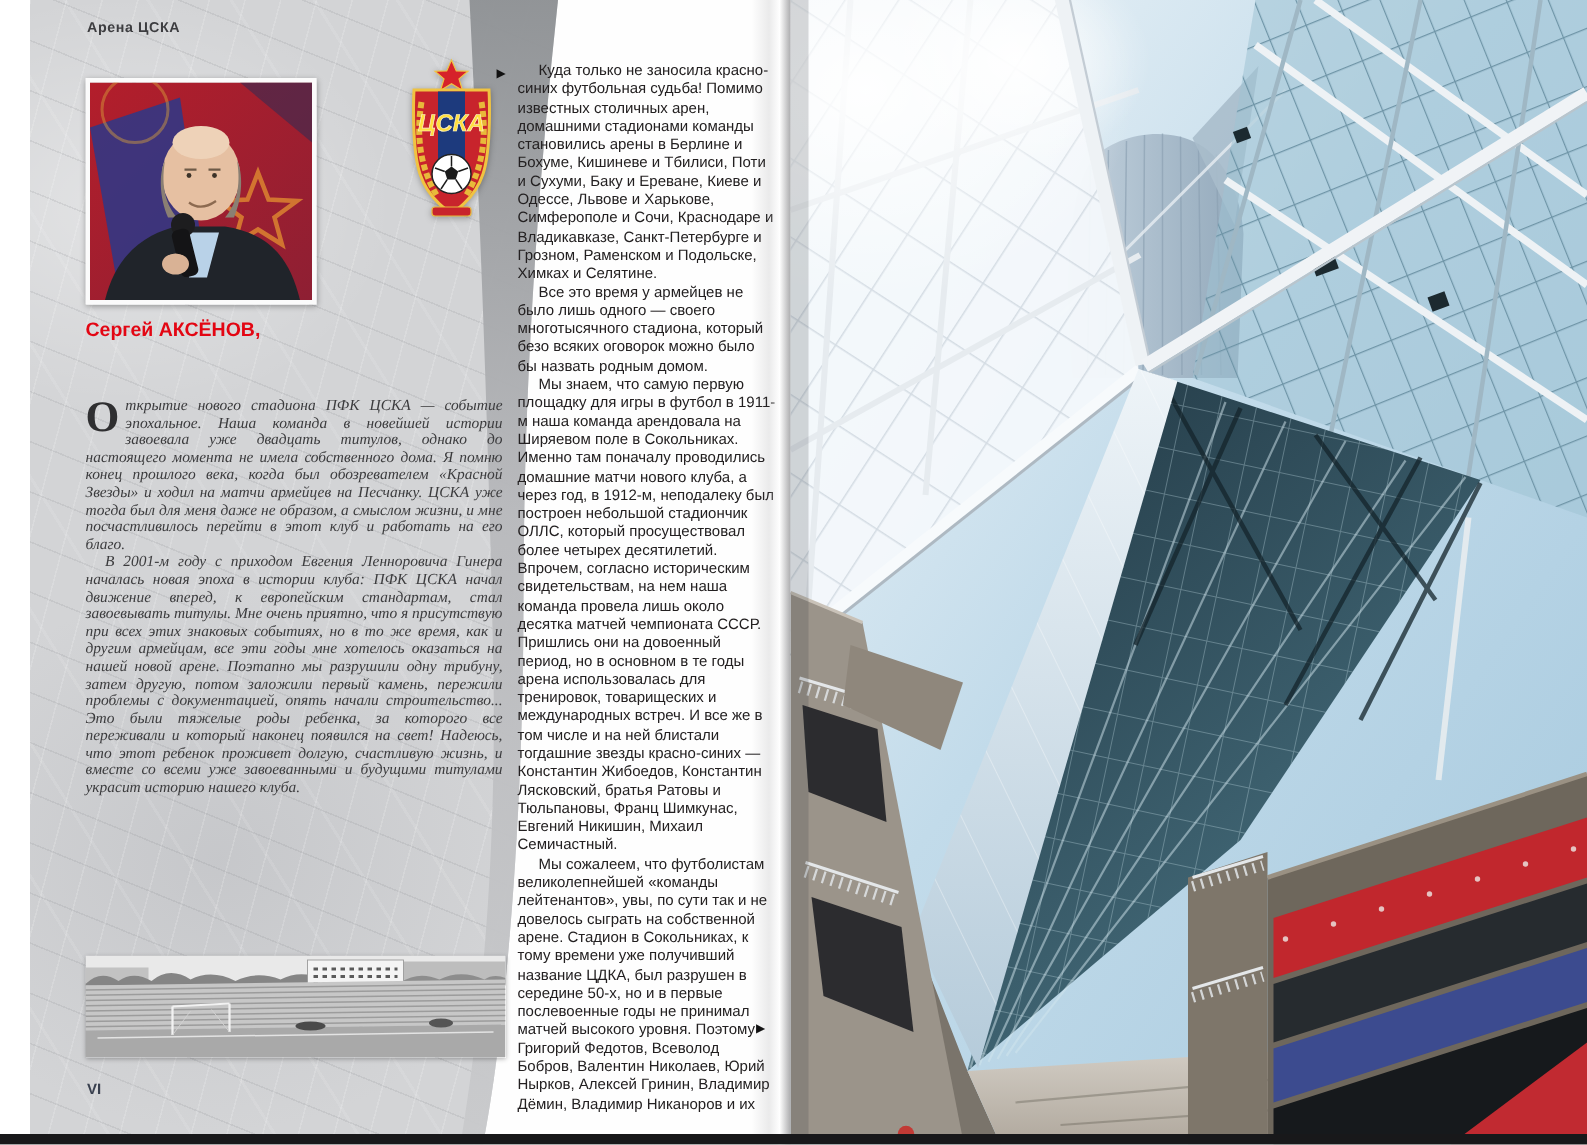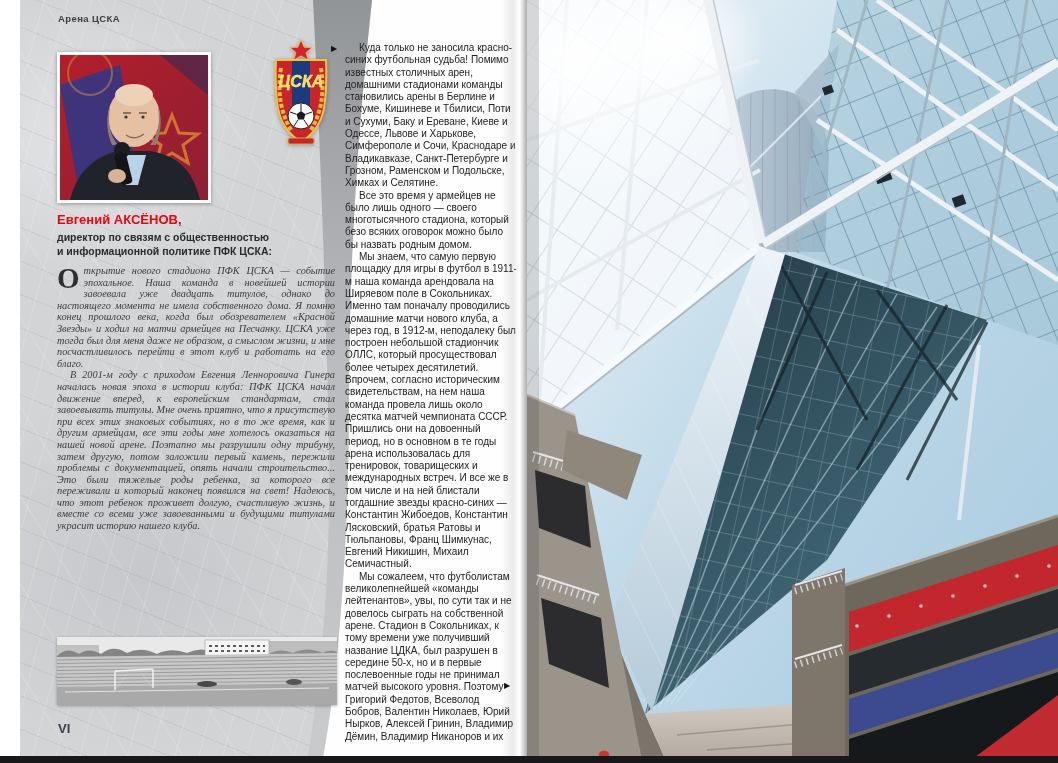--- a/index.html
+++ b/index.html
@@ -42,21 +42,21 @@
     font-size:10.3px;line-height:11.6px;color:#3b3b3d;text-align:justify;
   }
   .quote p{margin:0;text-indent:13px;}
   .quote p.lead{text-indent:0;}
   .dropcap{
     float:left;font-size:29px;line-height:24px;margin:1px 4px 0 0;
     font-style:normal;font-weight:bold;color:#2f2f31;
   }
   .bw-photo{position:absolute;left:37px;top:637px;box-shadow:0 1px 3px rgba(0,0,0,.3);}
   .folio{
-    position:absolute;left:38px;top:721px;font-size:13px;font-weight:bold;color:#39404f;
+    position:absolute;left:38px;top:721px;font-size:10px;font-weight:bold;color:#39404f;
   }
   
   .hist{
     position:absolute;left:345px;top:42px;width:172px;
     font-size:10px;line-height:12.3px;color:#232021;
   }
   .hist p{margin:0;text-indent:14px;overflow-wrap:break-word;}
   .marker{
     position:absolute;font-size:8px;color:#111;line-height:8px;
   }
@@ -131,25 +131,21 @@
       <circle cx="35" cy="78" r="13" fill="#ffffff" stroke="#222" stroke-width="1"></circle>
       <polygon points="35,73 39.5,76.3 37.8,81.6 32.2,81.6 30.5,76.3" fill="#1a1a1a"></polygon>
       <line x1="35" y1="73" x2="35" y2="66" stroke="#1a1a1a" stroke-width="1"></line>
       <line x1="39.5" y1="76.3" x2="46" y2="74" stroke="#1a1a1a" stroke-width="1"></line>
       <line x1="37.8" y1="81.6" x2="42" y2="88" stroke="#1a1a1a" stroke-width="1"></line>
       <line x1="32.2" y1="81.6" x2="28" y2="88" stroke="#1a1a1a" stroke-width="1"></line>
       <line x1="30.5" y1="76.3" x2="24" y2="74" stroke="#1a1a1a" stroke-width="1"></line>
       <rect x="22" y="100" width="26" height="6" rx="2" fill="#c8242c" stroke="#e8b93a" stroke-width="0.8"></rect>
     </svg>
 
-    <div class="speaker-name">Евгений АКСЁНОВ,</div>
-    <div class="speaker-role">
-      <div>директор по связям с общественностью</div>
-      <div>и информационной политике ПФК ЦСКА:</div>
-    </div>
+    <div class="speaker-name">Сергей АКСЁНОВ,</div>
 
     <div class="quote">
       <p class="lead"><span class="dropcap">О</span><span>ткрытие нового стадиона ПФК ЦСКА — событие эпохальное. Наша команда в новейшей истории завоевала уже двадцать титулов, однако до настоящего момента не имела собственного дома. Я помню конец прошлого века, когда был обозревателем «Красной Звезды» и ходил на матчи армейцев на Песчанку. ЦСКА уже тогда был для меня даже не образом, а смыслом жизни, и мне посчастливилось перейти в этот клуб и работать на его благо.</span></p>
       <p>В 2001-м году с приходом Евгения Ленноровича Гинера началась новая эпоха в истории клуба: ПФК ЦСКА начал движение вперед, к европейским стандартам, стал завоевывать титулы. Мне очень приятно, что я присутствую при всех этих знаковых событиях, но в то же время, как и другим армейцам, все эти годы мне хотелось оказаться на нашей новой арене. Поэтапно мы разрушили одну трибуну, затем другую, потом заложили первый камень, пережили проблемы с документацией, опять начали строительство... Это были тяжелые роды ребенка, за которого все переживали и который наконец появился на свет! Надеюсь, что этот ребенок проживет долгую, счастливую жизнь, и вместе со всеми уже завоеванными и будущими титулами украсит историю нашего клуба.</p>
     </div>
 
     <svg class="bw-photo" width="280" height="68" viewBox="0 0 280 68">
       <rect width="280" height="18" fill="#e9e9e9"></rect>
       <rect x="198" y="4" width="82" height="15" fill="#bdbdbd"></rect>
       <rect x="0" y="8" width="42" height="11" fill="#c2c2c2"></rect>

